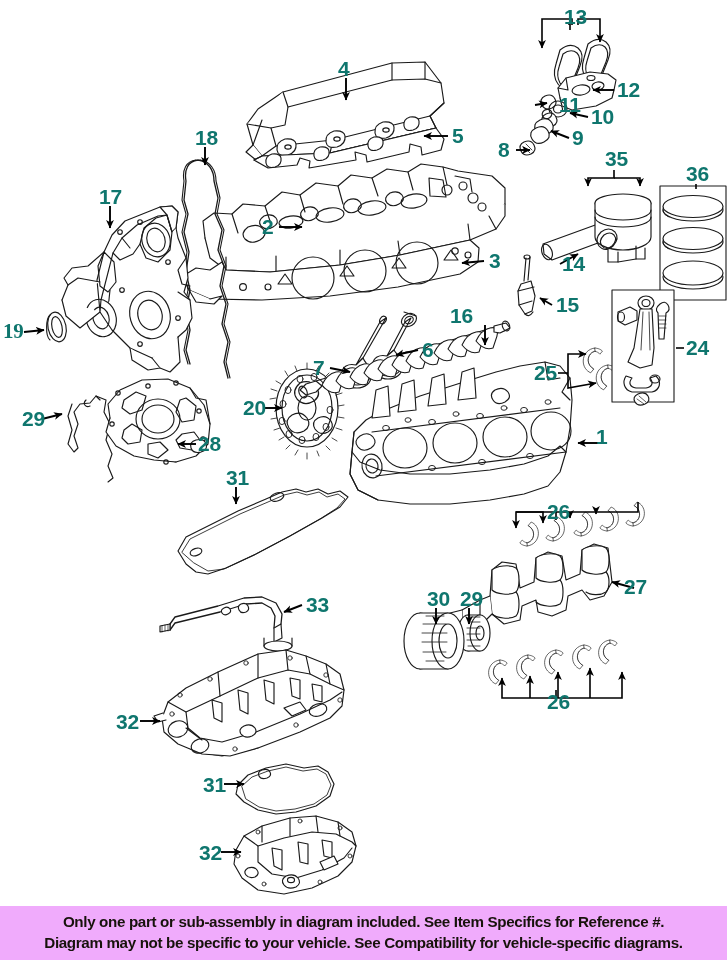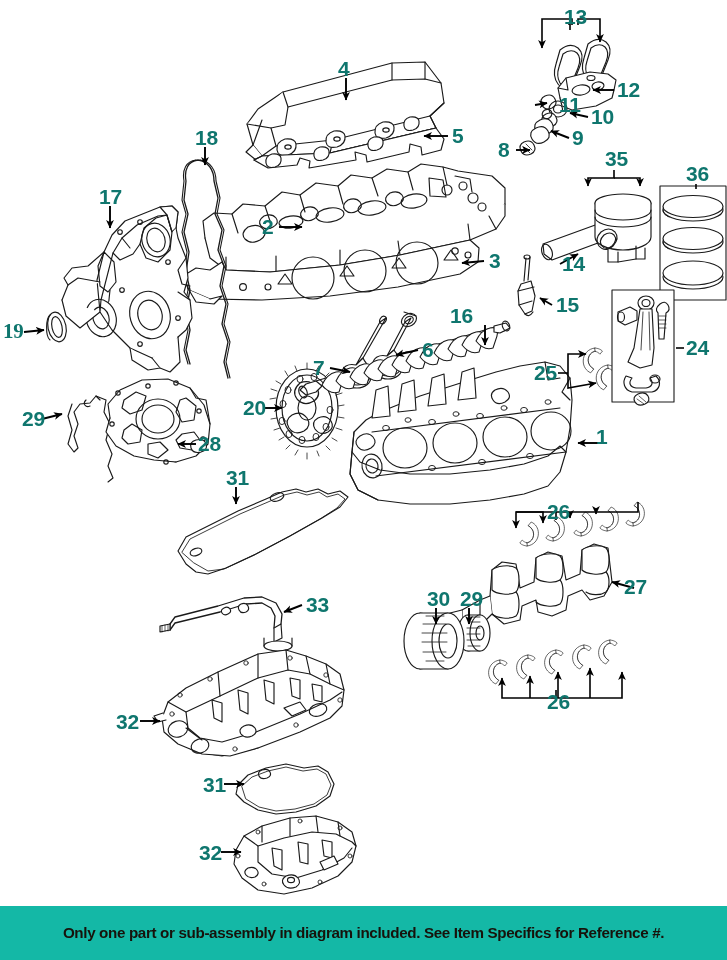--- a/index.html
+++ b/index.html
@@ -23,21 +23,21 @@
     font-size:21px;
     color:#0f766e;
     line-height:1;
     letter-spacing:-0.3px;
     white-space:nowrap;
     user-select:none;
   }
   
   #disclaimer-banner{
     position:absolute;left:0;top:906px;width:727px;height:54px;
-    background:#14b8a6;
+    background:#f0abfc;
     display:flex;flex-direction:column;
     align-items:center;justify-content:center;
     box-sizing:border-box;
   }
   #disclaimer-banner .line{
     font-family:"Liberation Sans", sans-serif;
     font-weight:bold;
     font-size:15.2px;
     color:#17120b;
     line-height:1.36;
@@ -715,13 +715,14 @@
   <div class="callout" style="left:116px;top:711px;">32</div>
   <div class="callout" style="left:199px;top:842px;">32</div>
   <div class="callout" style="left:306px;top:594px;">33</div>
 
 </div>
 
 <div class="top-hairline"></div>
 
 <div id="disclaimer-banner">
   <div class="line">Only one part or sub-assembly in diagram included. See Item Specifics for Reference #.</div>
+  <div class="line">Diagram may not be specific to your vehicle. See Compatibility for vehicle-specific diagrams.</div>
 </div>
 
 </body></html>

